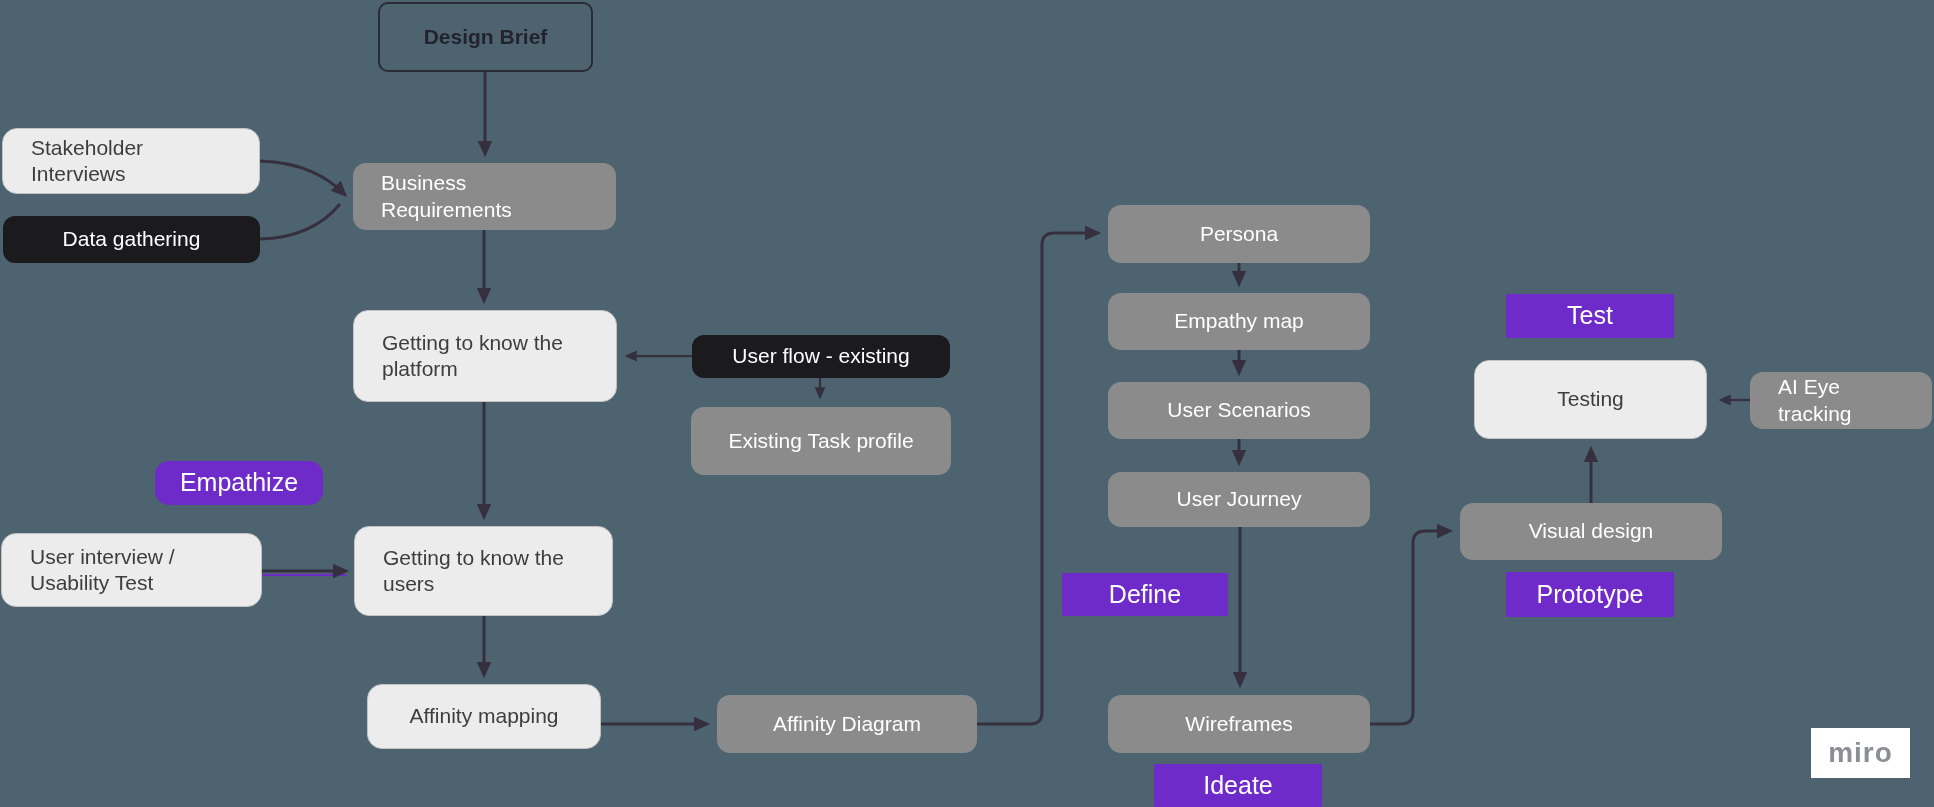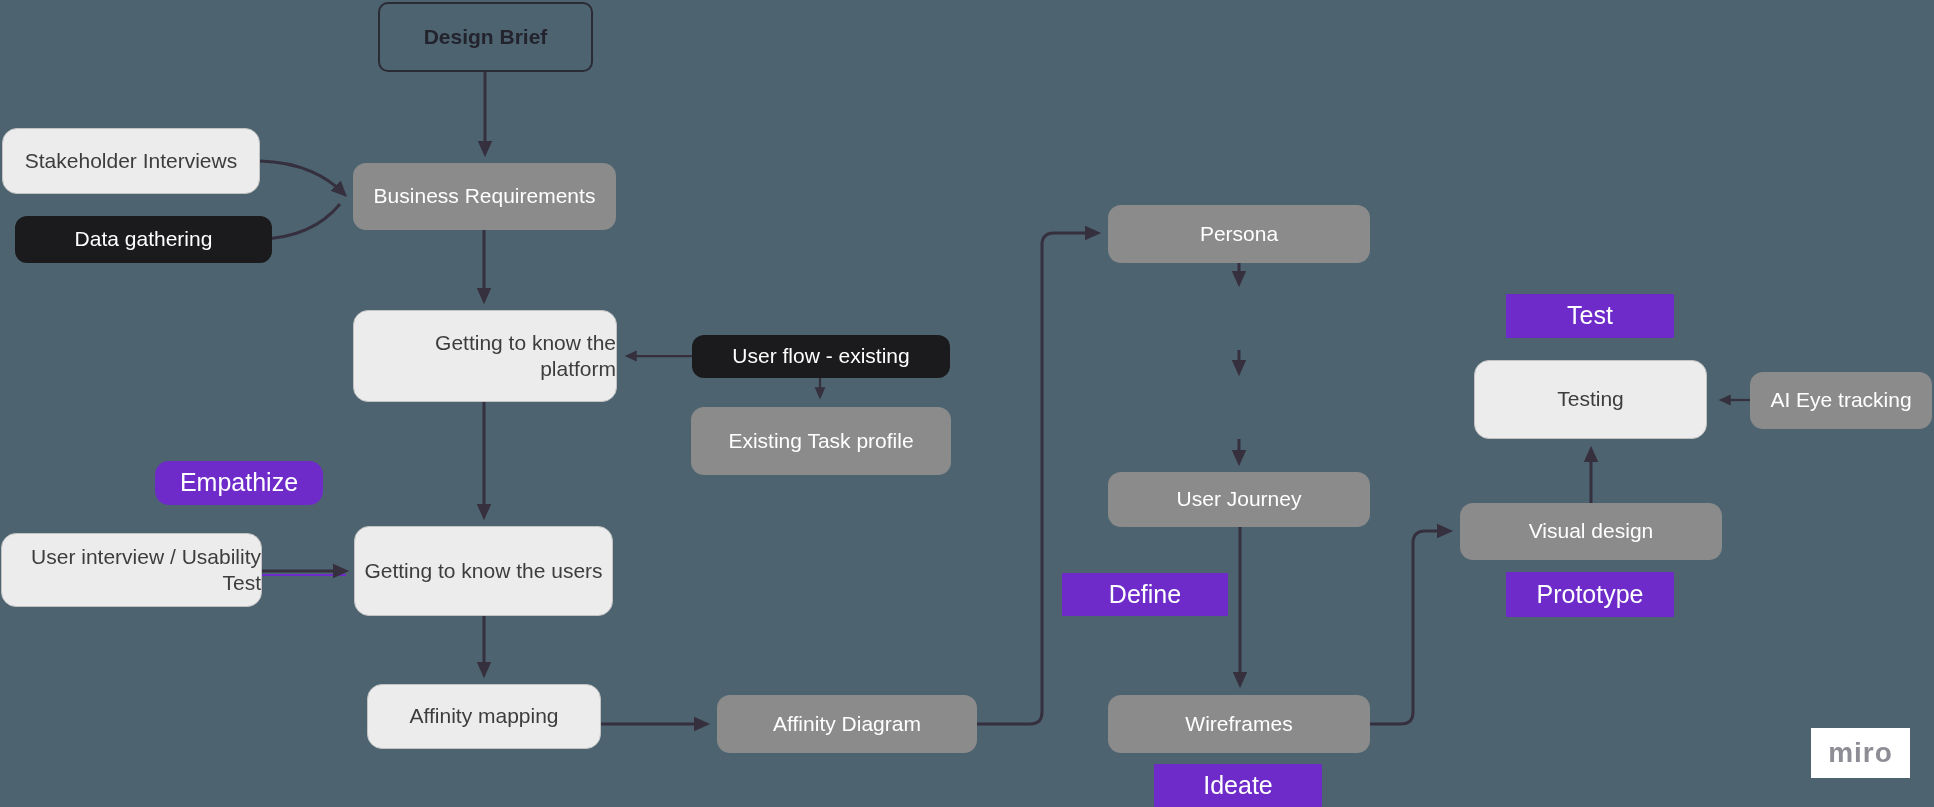--- a/index.html
+++ b/index.html
@@ -41,24 +41,24 @@
     stroke: var(--purple);
     stroke-width: 2;
   }
   .arrowhead { fill: var(--connector); }
   .node {
     position: absolute;
     box-sizing: border-box;
     display: flex;
     align-items: center;
     justify-content: center;
-    text-align: right;
+    text-align: left;
     font-size: 21px;
     line-height: 1.25;
-    padding: 3px 0;
+    padding: 3px 28px;
   }
   .node.light {
     background: var(--light);
     color: #3d3d3d;
     border: 1.5px solid #c3c3c3;
     border-radius: 15px;
   }
   .node.gray {
     background: var(--gray);
     color: #ffffff;
@@ -127,31 +127,33 @@
     <path class="wire" marker-end="url(#ah)" d="M1239,439 V459"></path>
     <path class="wire" marker-end="url(#ah)" d="M1240,527 V681"></path>
     <path class="wire" marker-end="url(#ah)" d="M1370,724 H1401 Q1413,724 1413,712 V543 Q1413,531 1425,531 H1446"></path>
     <path class="wire" marker-end="url(#ah)" d="M1591,503 V453"></path>
     <path class="wire thin" marker-end="url(#ah)" d="M1750,400 H1724"></path>
   </svg>
 
   <div class="miro-badge">miro</div>
 <div class="node outline" style="left: 378px; top: 2px; width: 215px; height: 70px;">Design Brief</div>
     <div class="node light" style="left: 2px; top: 128px; width: 258px; height: 66px;">Stakeholder Interviews</div>
-    <div class="node dark" style="left: 3px; top: 216px; width: 257px; height: 47px; margin-left: 12px;">Data gathering</div>
+    <div class="node dark" style="left: 3px; top: 216px; width: 257px; height: 47px;">Data gathering</div>
     <div class="node gray" style="left: 353px; top: 163px; width: 263px; height: 67px;">Business Requirements</div>
     <div class="node light" style="left: 353px; top: 310px; width: 264px; height: 92px;">Getting to know the platform</div>
     <div class="node dark" style="left: 692px; top: 335px; width: 258px; height: 43px;">User flow - existing</div>
     <div class="node gray" style="left: 691px; top: 407px; width: 260px; height: 68px;">Existing Task profile</div>
     <div class="node purple" style="left: 155px; top: 461px; width: 168px; height: 44px; border-radius: 14px;">Empathize</div>
     <div class="node light" style="left: 1px; top: 533px; width: 261px; height: 74px;">User interview / Usability Test</div>
     <div class="node light" style="left: 354px; top: 526px; width: 259px; height: 90px;">Getting to know the users</div>
     <div class="node light" style="left: 367px; top: 684px; width: 234px; height: 65px;">Affinity mapping</div>
     <div class="node gray" style="left: 717px; top: 695px; width: 260px; height: 58px;">Affinity Diagram</div>
     <div class="node gray" style="left: 1108px; top: 205px; width: 262px; height: 58px;">Persona</div>
+    <div class="node gray" style="left: 1108px; top: 293px; width: 262px; height: 57px;">Empathy map</div>
+    <div class="node gray" style="left: 1108px; top: 382px; width: 262px; height: 57px;">User Scenarios</div>
     <div class="node gray" style="left: 1108px; top: 472px; width: 262px; height: 55px;">User Journey</div>
     <div class="node purple" style="left: 1062px; top: 573px; width: 166px; height: 43px;">Define</div>
     <div class="node gray" style="left: 1108px; top: 695px; width: 262px; height: 58px;">Wireframes</div>
     <div class="node purple" style="left: 1154px; top: 764px; width: 168px; height: 43px;">Ideate</div>
     <div class="node purple" style="left: 1506px; top: 294px; width: 168px; height: 44px;">Test</div>
     <div class="node light" style="left: 1474px; top: 360px; width: 233px; height: 79px;">Testing</div>
     <div class="node gray" style="left: 1750px; top: 372px; width: 182px; height: 57px;">AI Eye tracking</div>
     <div class="node gray" style="left: 1460px; top: 503px; width: 262px; height: 57px;">Visual design</div>
     <div class="node purple" style="left: 1506px; top: 572px; width: 168px; height: 45px;">Prototype</div>
   </div>

